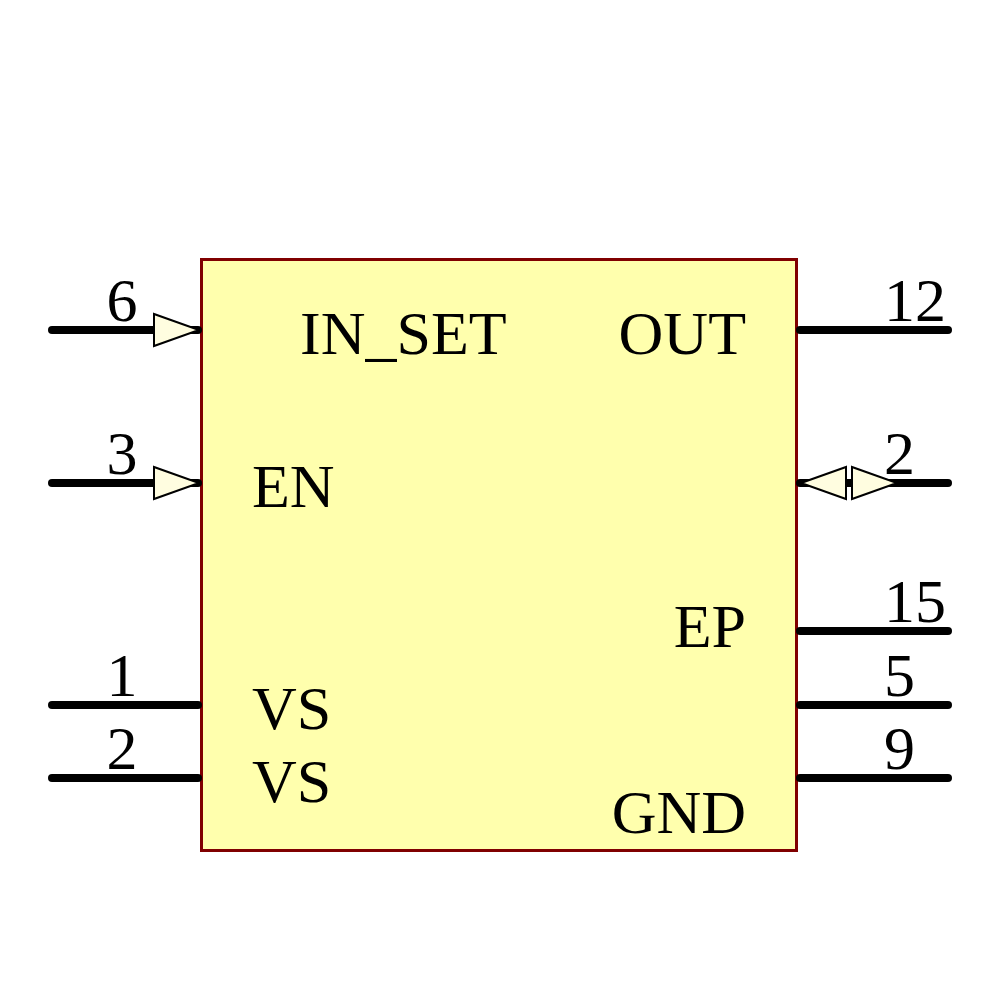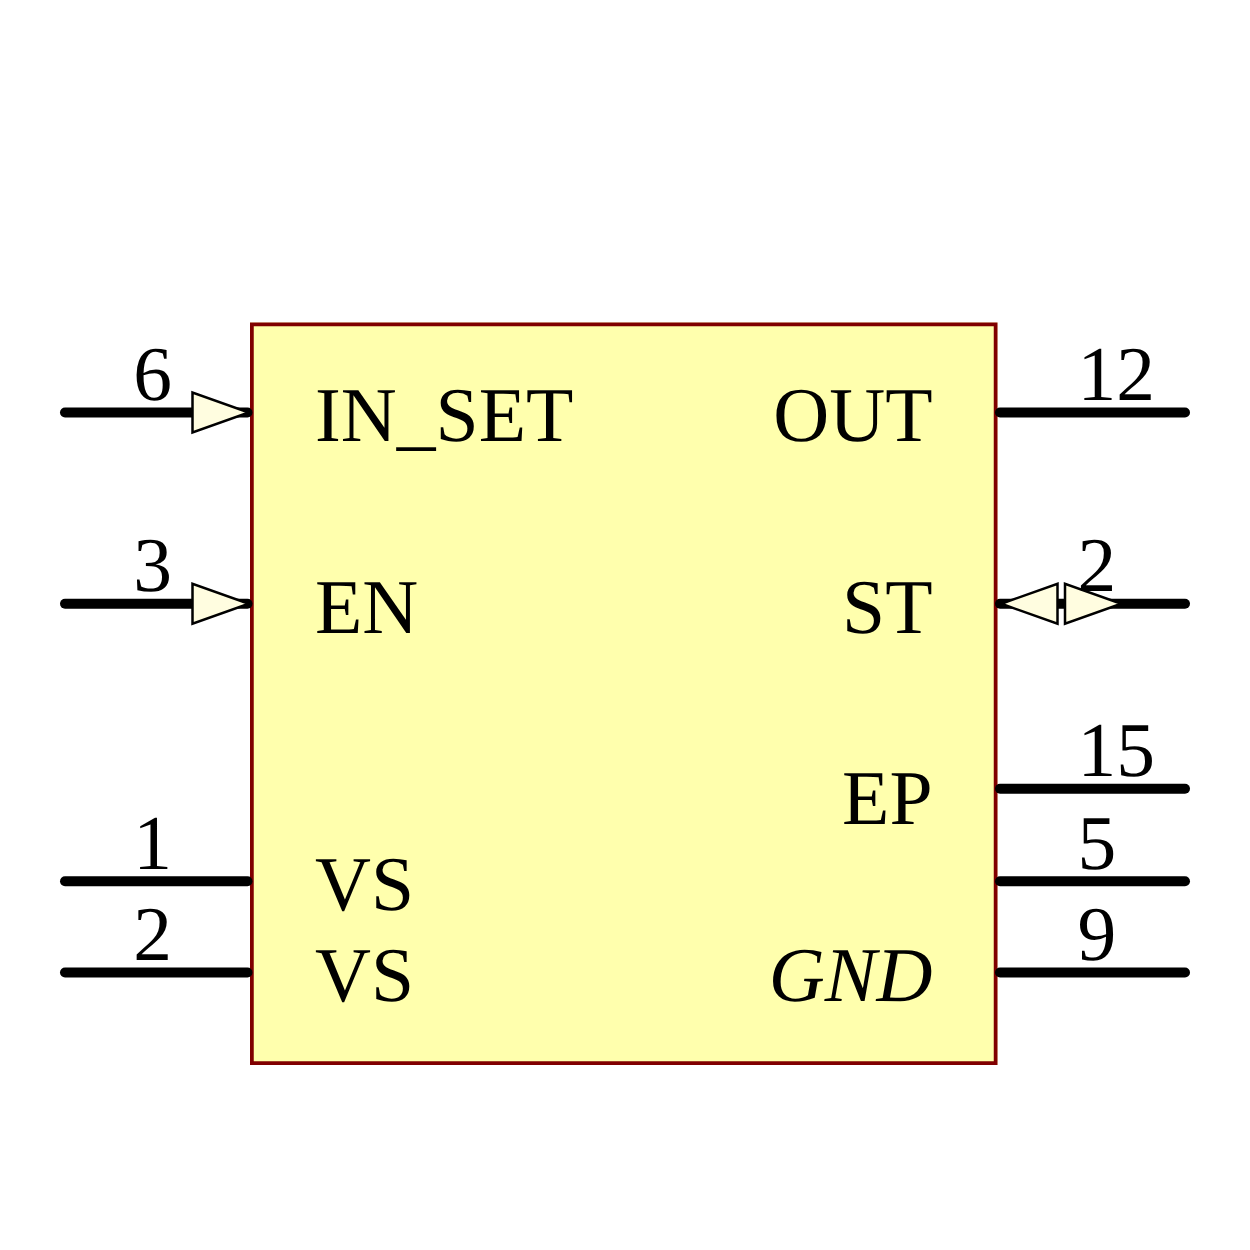--- a/index.html
+++ b/index.html
@@ -36,21 +36,21 @@
   }
   .wire.left  { left: 48px;  width: 154px; }
   .wire.right { left: 796px; width: 156px; }
   .pin-num {
     position: absolute;
     font-size: 62px;
     line-height: 62px;
     white-space: nowrap;
   }
   .pin-num.left  { left: 60px; width: 124px; text-align: center; }
-  .pin-num.right { left: 862px; text-align: left; }
+  .pin-num.right { left: 884px; text-align: left; }
   .pin-label {
     position: absolute;
     font-size: 62px;
     line-height: 62px;
     white-space: nowrap;
   }
   .pin-label.left  { left: 252px; }
   .pin-label.right { right: 254px; text-align: left; }
   .arrow-svg { position: absolute; overflow: visible; }
   .arrow-tri {
@@ -65,21 +65,21 @@
 
 <div class="canvas">
 
   <div class="symbol-body"></div>
 
   <div class="wire left" style="top:326px;"></div>
   <svg class="arrow-svg" style="left:153px; top:312px;" width="48" height="36">
     <polygon class="arrow-tri" points="1,2 1,34 46,18"></polygon>
   </svg>
   <div class="pin-num left" style="top:269px;">6</div>
-  <div class="pin-label left" style="top:302px;">IN_SET</div>
+  <div class="pin-label left" style="top:302px;margin-left:48px;">IN_SET</div>
 
   <div class="wire left" style="top:479px;"></div>
   <svg class="arrow-svg" style="left:153px; top:465px;" width="48" height="36">
     <polygon class="arrow-tri" points="1,2 1,34 46,18"></polygon>
   </svg>
   <div class="pin-num left" style="top:422px;">3</div>
   <div class="pin-label left" style="top:455px;">EN</div>
 
   <div class="wire left" style="top:701px;"></div>
   <div class="pin-num left" style="top:644px;">1</div>
@@ -92,26 +92,25 @@
   <div class="wire right" style="top:326px;"></div>
   <div class="pin-num right" style="top:269px;">12</div>
   <div class="pin-label right" style="top:302px;">OUT</div>
 
   <div class="wire right" style="top:479px;"></div>
   <svg class="arrow-svg" style="left:799px; top:465px;" width="100" height="36">
     <polygon class="arrow-tri" points="2,18 47,2 47,34"></polygon>
     <polygon class="arrow-tri" points="53,2 53,34 98,18"></polygon>
   </svg>
   <div class="pin-num right" style="top:422px;">2</div>
-  <div class="pin-label right" style="top:455px;">ST</div>
 
   <div class="wire right" style="top:627px;"></div>
   <div class="pin-num right" style="top:570px;font-family:Liberation Serif, serif;">15</div>
-  <div class="pin-label right" style="top:608px;">EP</div>
+  <div class="pin-label right" style="top:595px;">EP</div>
 
   <div class="wire right" style="top:701px;"></div>
   <div class="pin-num right" style="top:644px;">5</div>
 
   <div class="wire right" style="top:774px;"></div>
   <div class="pin-num right" style="top:717px;">9</div>
-  <div class="pin-label right" style="top:750px;font-style:italic;">GND</div>
+  <div class="pin-label right" style="top:781px;">GND</div>
 
 </div>
 
 </body></html>

